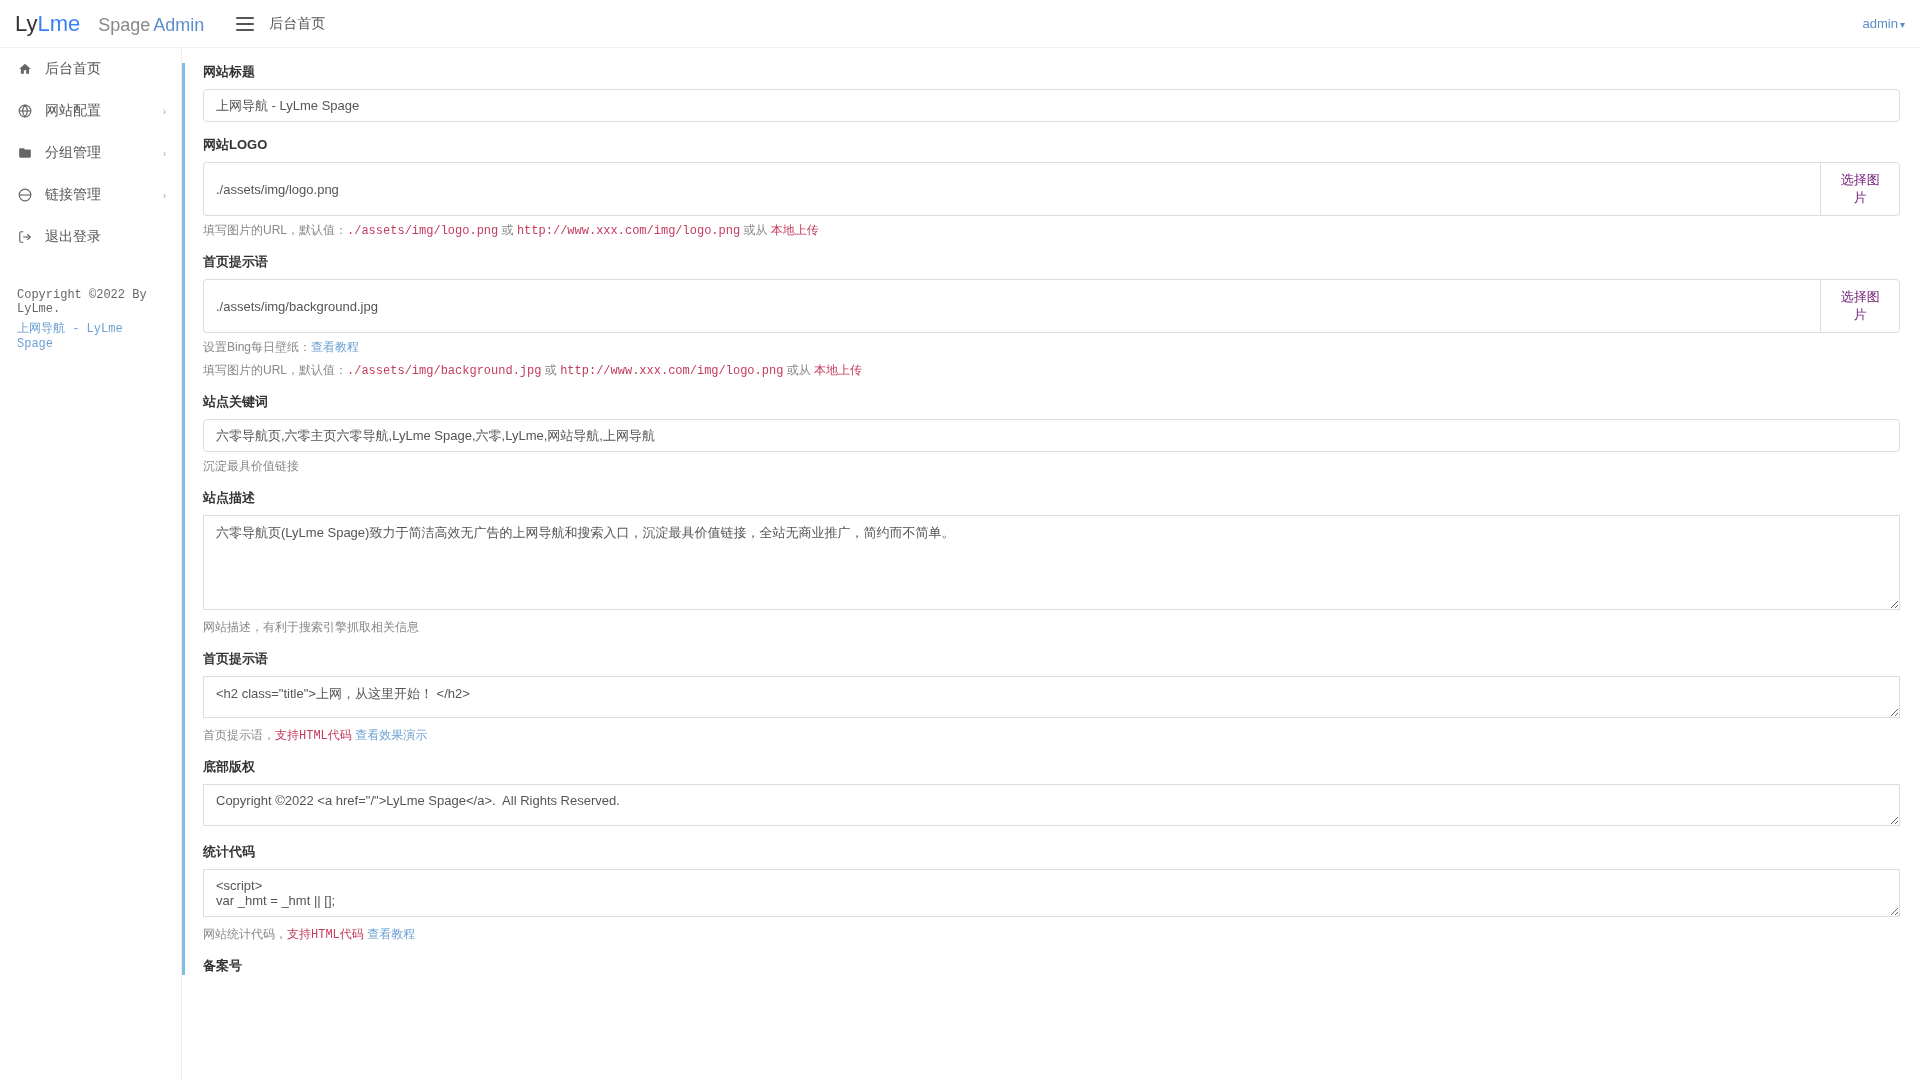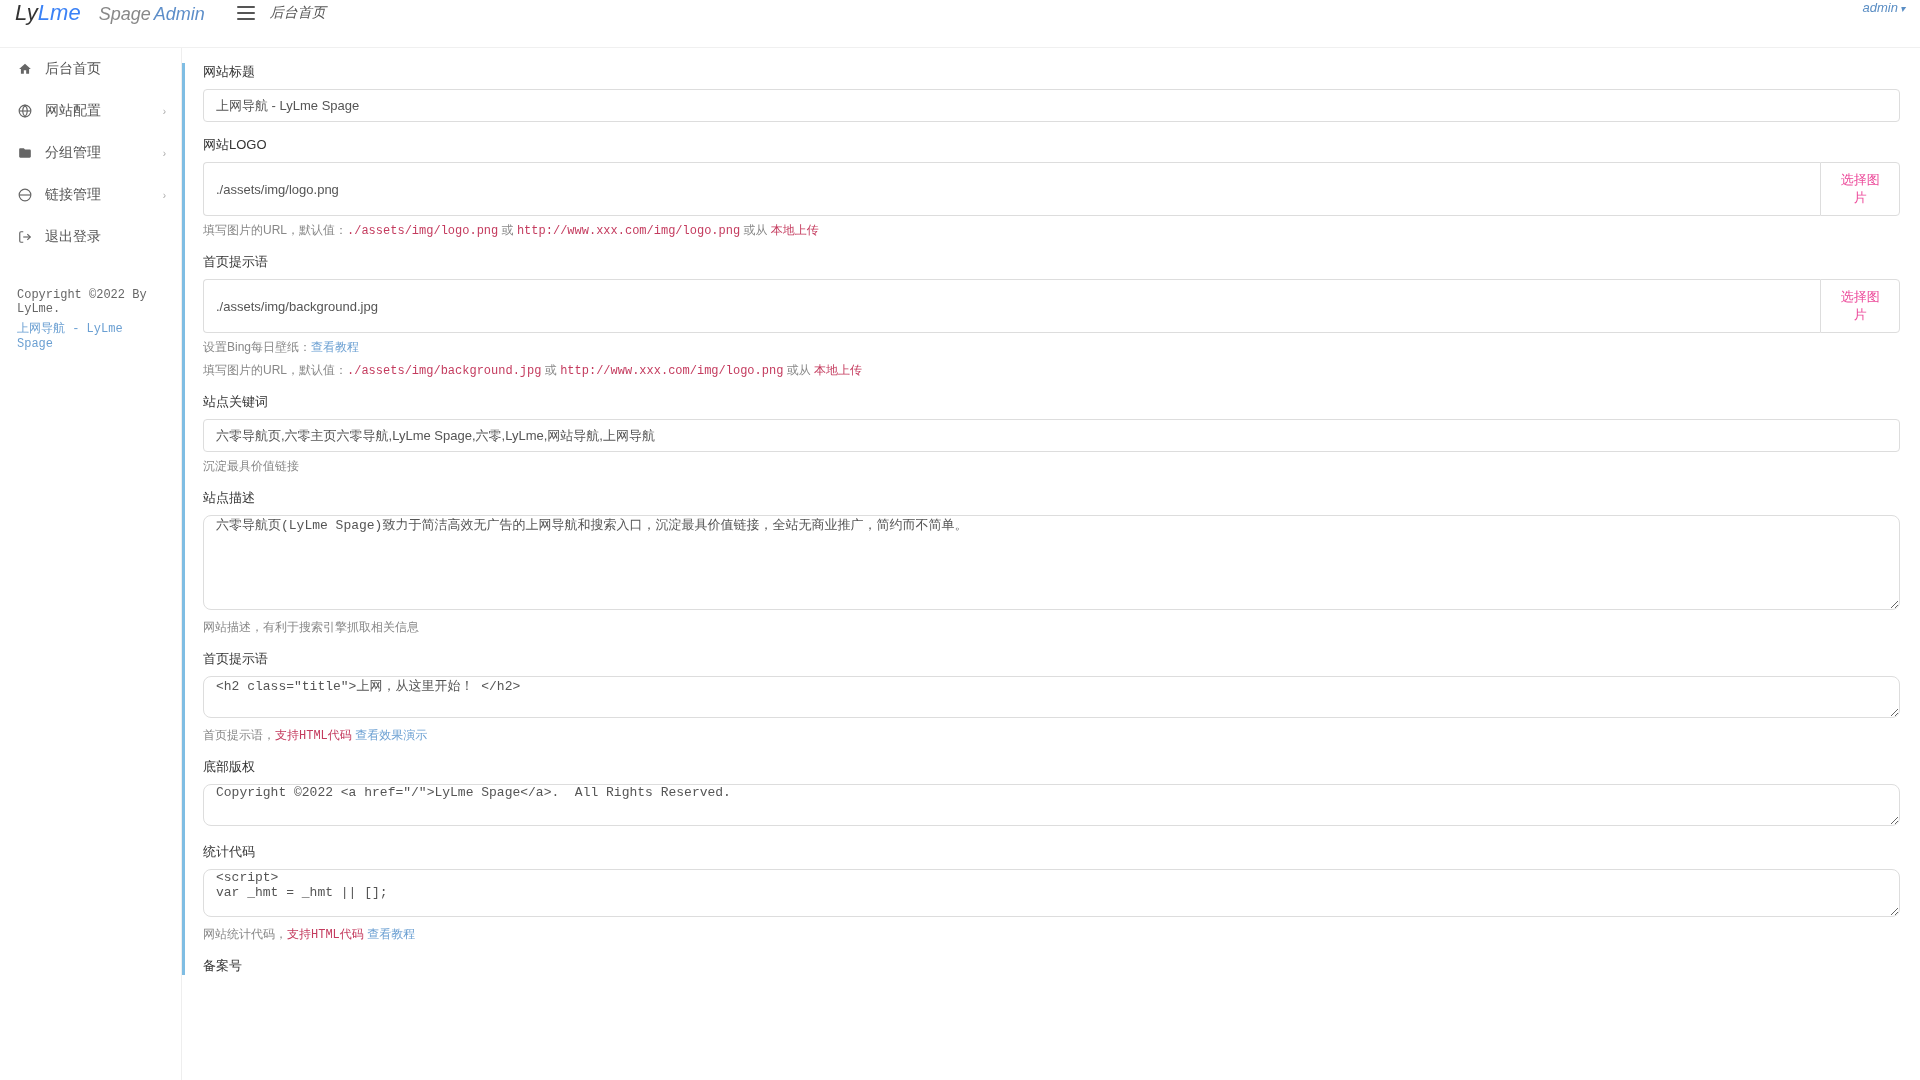--- a/index.html
+++ b/index.html
@@ -9,25 +9,24 @@
     }
     body {
       font-family: -apple-system, BlinkMacSystemFont, "Segoe UI", "Microsoft YaHei", sans-serif;
       background: #fff;
       color: #333;
       font-size: 14px;
     }
     .header {
       height: 48px;
       display: flex;
-      align-items: flex-start;
+      align-items: center;
       justify-content: space-between;
       padding: 0 15px;
       border-bottom: 1px solid #f0f0f0;
-      font-style: italic;
     }
     .header-left {
       display: flex;
       align-items: center;
     }
     .logo {
       display: flex;
       align-items: baseline;
       font-size: 22px;
       font-weight: 400;
@@ -137,57 +136,57 @@
     }
     .content-panel {
       border-left: 3px solid #7fbde3;
       padding-left: 18px;
     }
     .form-group {
       margin-bottom: 14px;
     }
     .form-label {
       display: block;
-      font-weight: 400;
+      font-weight: 700;
       color: #333;
       margin-bottom: 8px;
       font-size: 13px;
     }
     .form-input {
       width: 100%;
       padding: 8px 12px;
       border: 1px solid #ddd;
       border-radius: 4px;
       font-size: 13px;
       color: #555;
       font-family: inherit;
     }
     .form-textarea {
       width: 100%;
-      padding: 0 12px;
+      padding: 8px 12px;
       border: 1px solid #ddd;
-      border-radius: 8px;
+      border-radius: 0;
       font-size: 13px;
       color: #555;
-      font-family: Liberation Mono, monospace;
+      font-family: Liberation Sans, sans-serif;
       resize: vertical;
     }
     .input-with-button {
       display: flex;
     }
     .input-with-button .form-input {
       border-top-right-radius: 0;
       border-bottom-right-radius: 0;
       border-right: 0;
     }
     .input-button {
       padding: 8px 14px;
       border: 1px solid #ddd;
       background: #fff;
-      color: #ec4899;
+      color: #701a75;
       font-size: 13px;
       cursor: pointer;
       border-top-right-radius: 4px;
       border-bottom-right-radius: 4px;
     }
     .help-text {
       font-size: 12px;
       color: #888;
       margin-top: 6px;
     }

